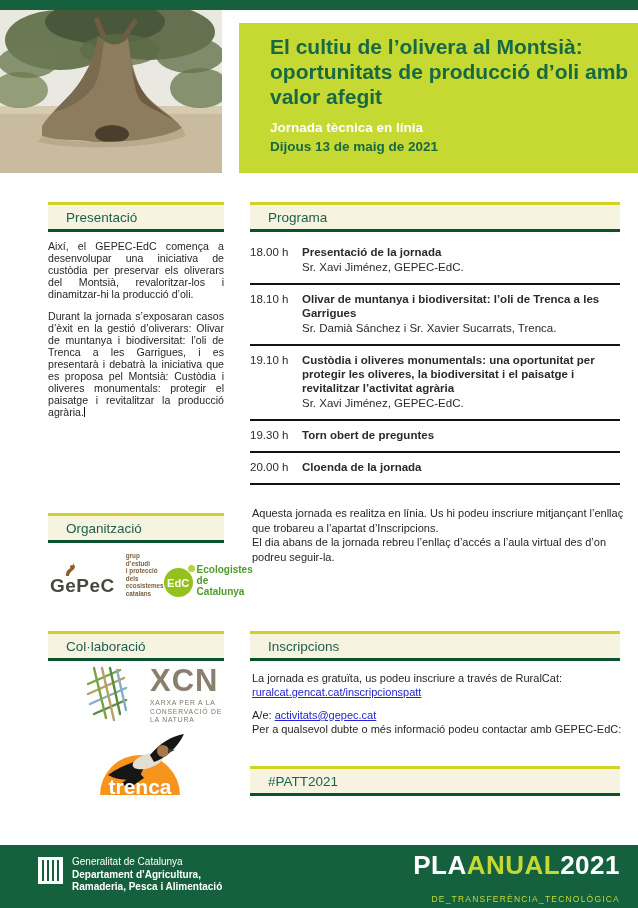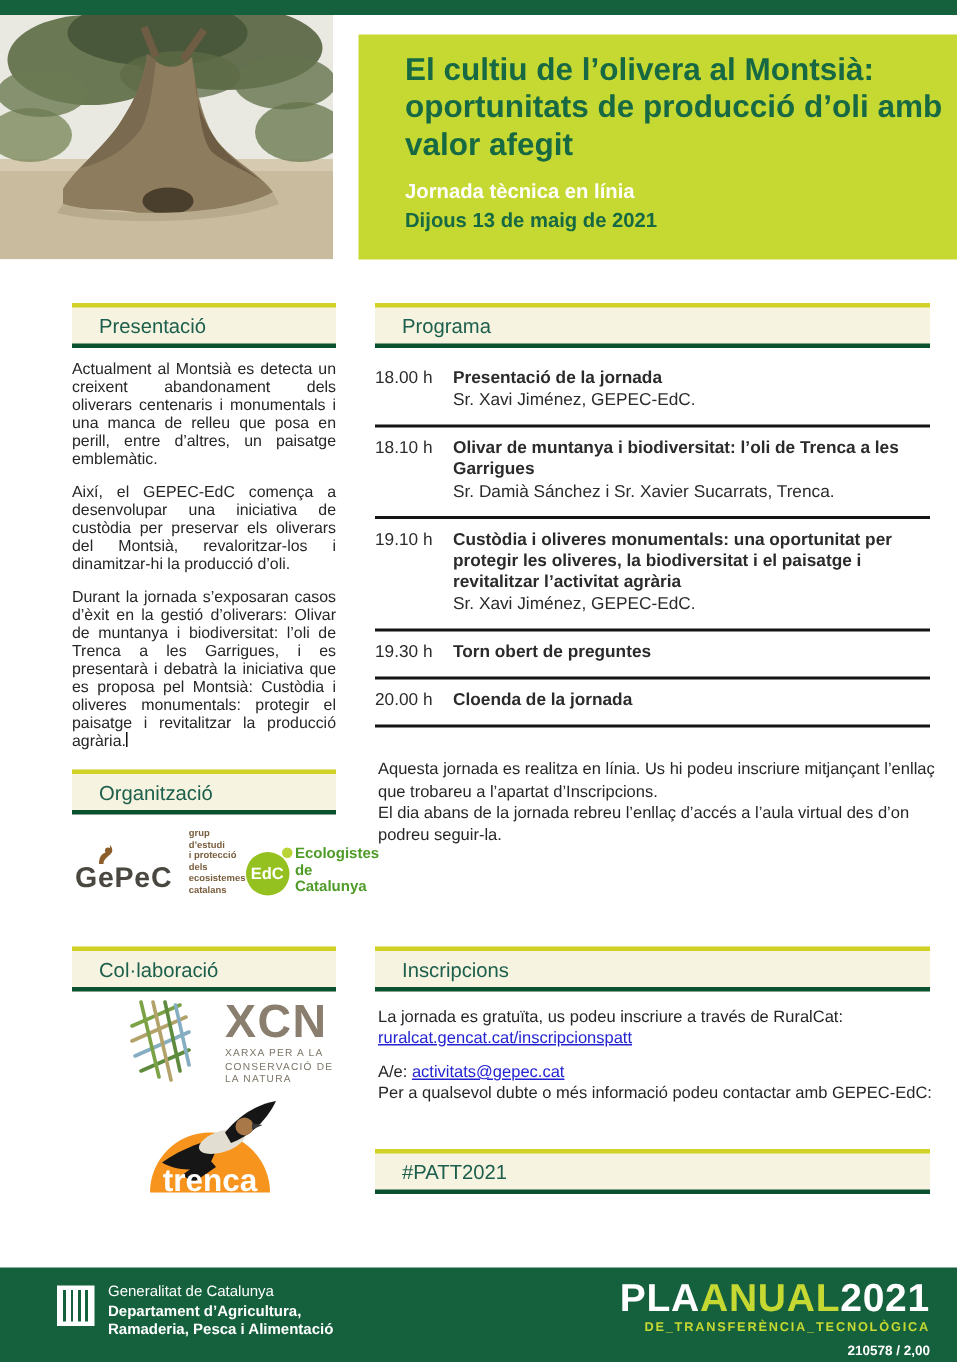--- a/index.html
+++ b/index.html
@@ -52,21 +52,21 @@
   a.plink{color:#2323d2;text-decoration:underline;}
 
   .footer{position:absolute;left:0;top:845px;width:638px;height:63px;background:#15613d;color:#fff;}
   .senyera{position:absolute;left:38px;top:12px;width:25px;height:27px;background:#ffffff;box-sizing:border-box;padding:3px 4px;}
   .senyera .bars{width:100%;height:100%;background:repeating-linear-gradient(90deg,#15613d 0 2px,#ffffff 2px 5px);}
   .gencat{position:absolute;left:72px;top:11px;font-size:10px;line-height:12.5px;}
   .gencat .b{font-weight:bold;}
   .pla{position:absolute;right:18px;top:7px;text-align:right;}
   .pla-row{font-size:26px;font-weight:bold;letter-spacing:0.5px;line-height:26px;}
   .pla-row .accent{color:#c6d832;}
-  .pla-sub{font-size:8.5px;letter-spacing:1.2px;color:#c6d832;margin-top:1px;font-weight:bold;}
+  .pla-sub{font-size:8.5px;letter-spacing:1.2px;color:#c6d832;margin-top:16px;}
   .pla-code{font-size:9px;font-weight:bold;color:#ffffff;margin-top:6px;}
 </style>
 </head>
 <body>
 
 <div id="poster">
 
   <div class="topbar"></div>
 
   <div class="photo">
@@ -96,21 +96,20 @@
     <h1>El cultiu de l’olivera al Montsià: oportunitats de producció d’oli amb valor afegit</h1>
     <div class="sub1">Jornada tècnica en línia</div>
     <div class="sub2">Dijous 13 de maig de 2021</div>
   </div>
 
   <div class="shead" style="left:48px;top:202px;width:176px">
     <span>Presentació</span>
   </div>
 
   <div class="ltext">
-    <p>Actualment al Montsià es detecta un creixent abandonament dels oliverars centenaris i monumentals i una manca de relleu que posa en perill, entre d’altres, un paisatge emblemàtic.</p>
     <p>Així, el GEPEC-EdC comença a desenvolupar una iniciativa de custòdia per preservar els oliverars del Montsià, revaloritzar-los i dinamitzar-hi la producció d’oli.</p>
     <p><span>Durant la jornada s’exposaran casos d’èxit en la gestió d’oliverars: Olivar de muntanya i biodiversitat: l’oli de Trenca a les Garrigues, i es presentarà i debatrà la iniciativa que es proposa pel Montsià: Custòdia i oliveres monumentals: protegir el paisatge i revitalitzar la producció agrària.</span><span class="caret"></span></p>
   </div>
 
   <div class="shead" style="left:250px;top:202px;width:370px">
     <span>Programa</span>
   </div>
 
   <div class="prog">
     <div class="prog-item">

